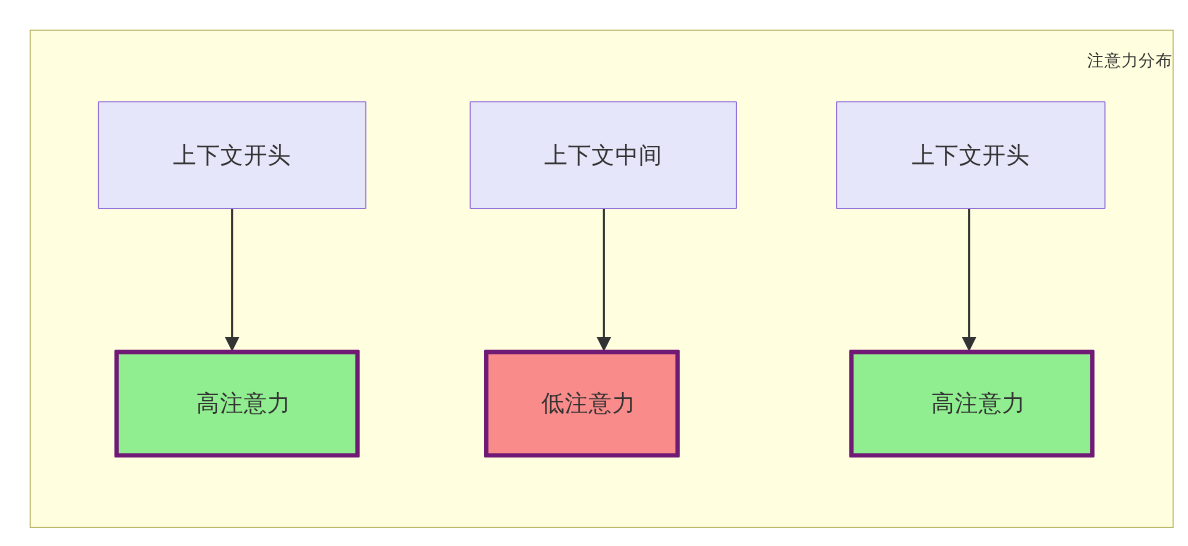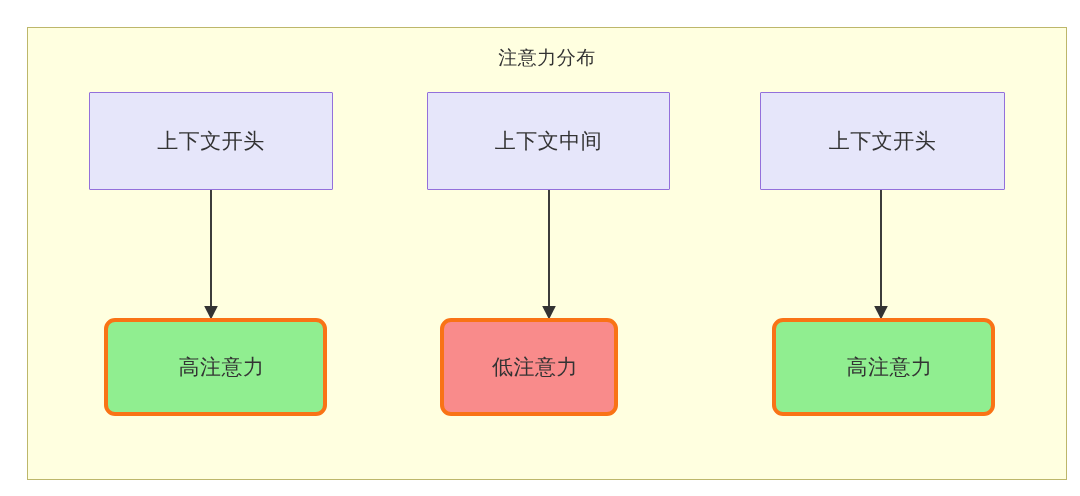--- a/index.html
+++ b/index.html
@@ -27,44 +27,44 @@
     height: 453px;
     background: #ffffe0;
     border: 1.6px solid #bdb76b;
     box-sizing: border-box;
   }
   .cluster-title {
     position: absolute;
     left: 0;
     top: 20px;
     width: 100%;
-    text-align: center;
-    font-size: 19px;
+    text-align: right;
+    font-size: 15px;
     color: #333333;
     letter-spacing: 0.5px;
     line-height: 1;
   }
   .node {
     position: absolute;
     box-sizing: border-box;
     display: flex;
     align-items: center;
     justify-content: center;
     font-size: 21px;
     color: #333333;
     letter-spacing: 0.5px;
   }
   .node-source {
     background: #e6e6fa;
     border: 1.7px solid #9370db;
     border-radius: 1px;
   }
   .node-target {
-    border: 4px solid #f97316;
-    border-radius: 11px;
+    border: 4px solid #701a75;
+    border-radius: 1px;
     padding-left: 12px;
   }
   .node-high { background: #90ee90; }
   .node-low  { background: #f98b8b; }
 
   .edge-layer {
     position: absolute;
     left: 0;
     top: 0;
     width: 1080px;

